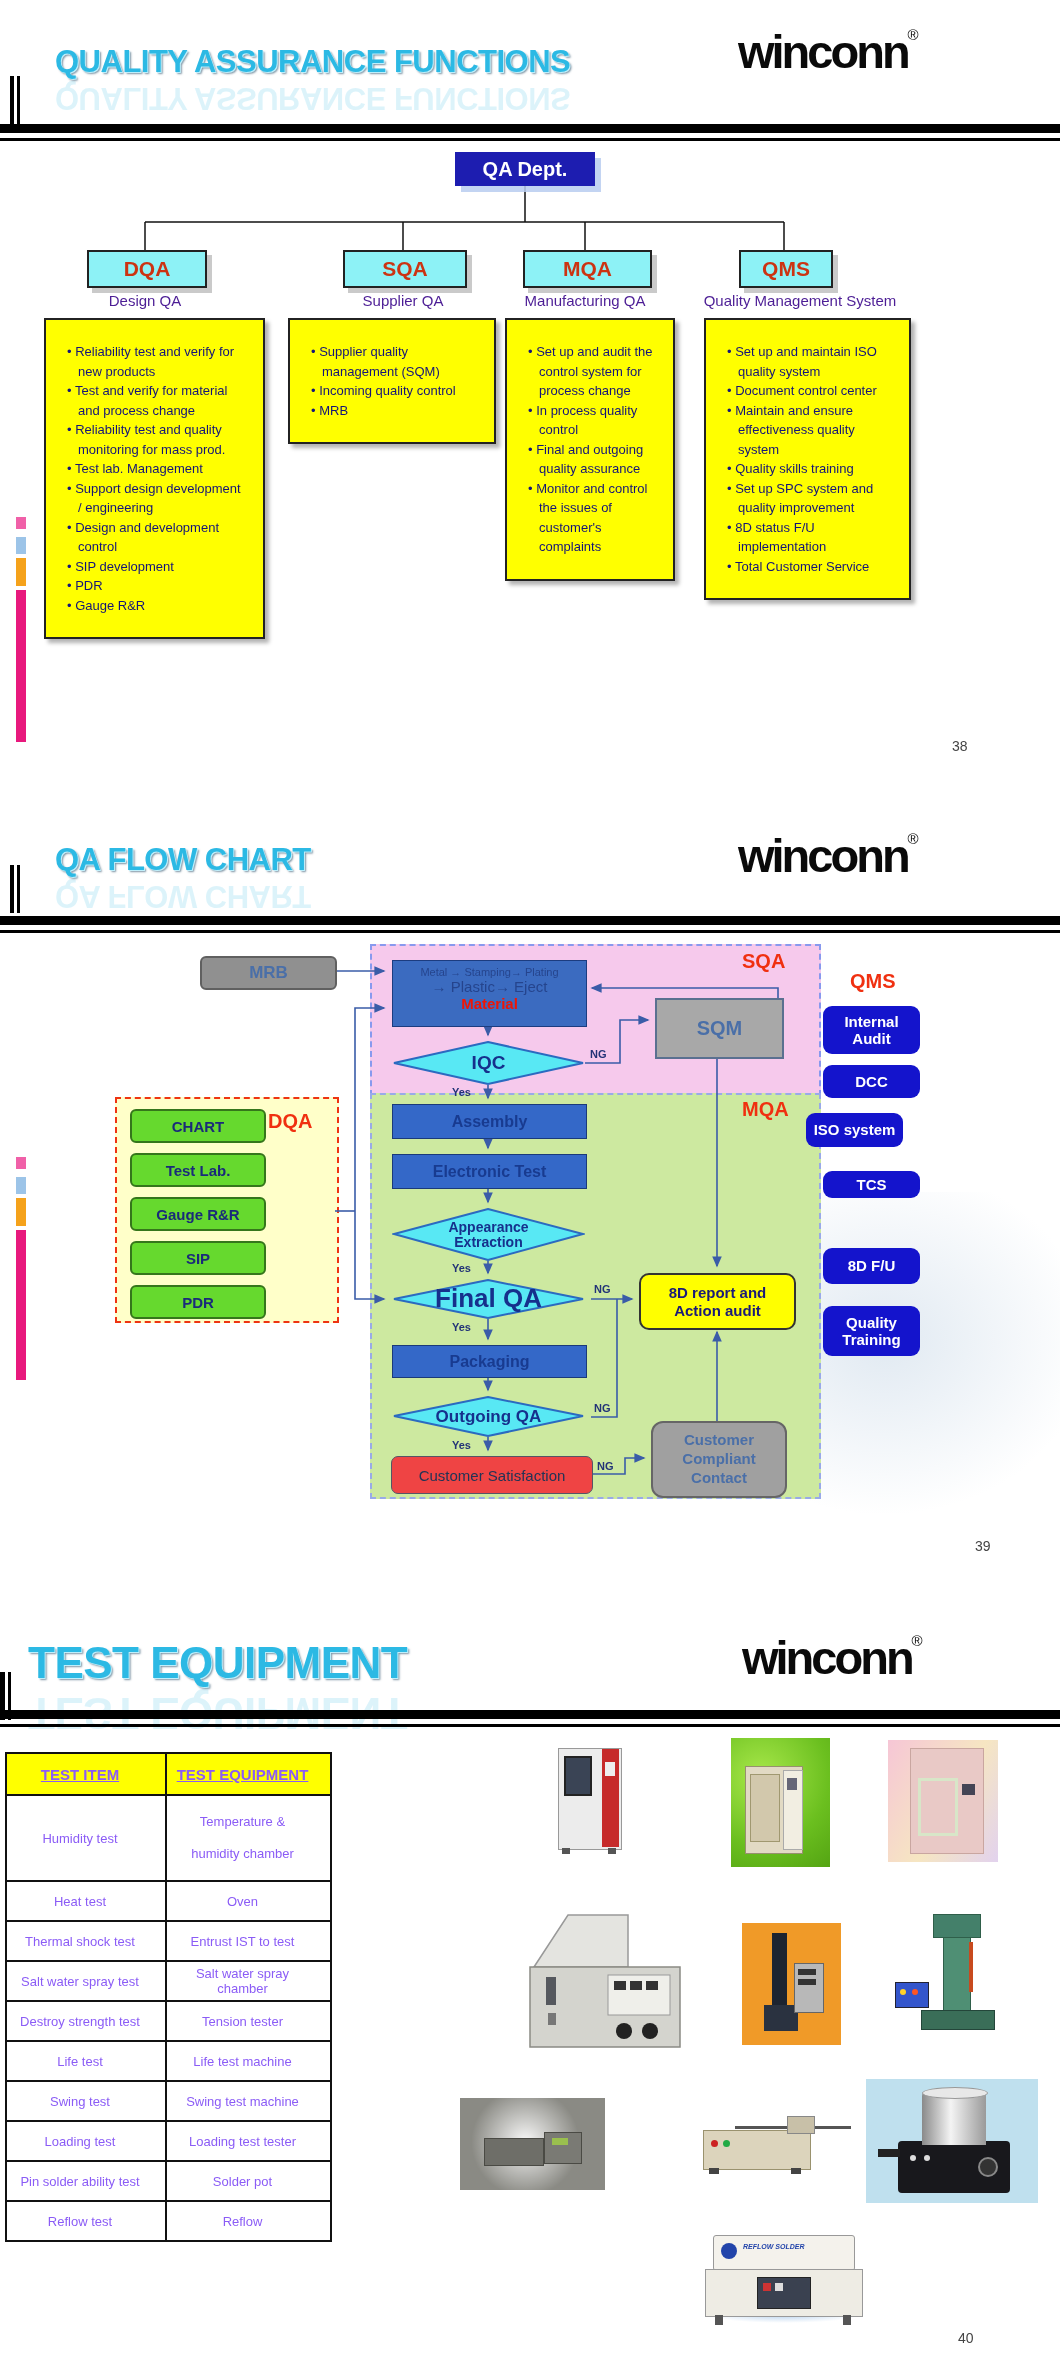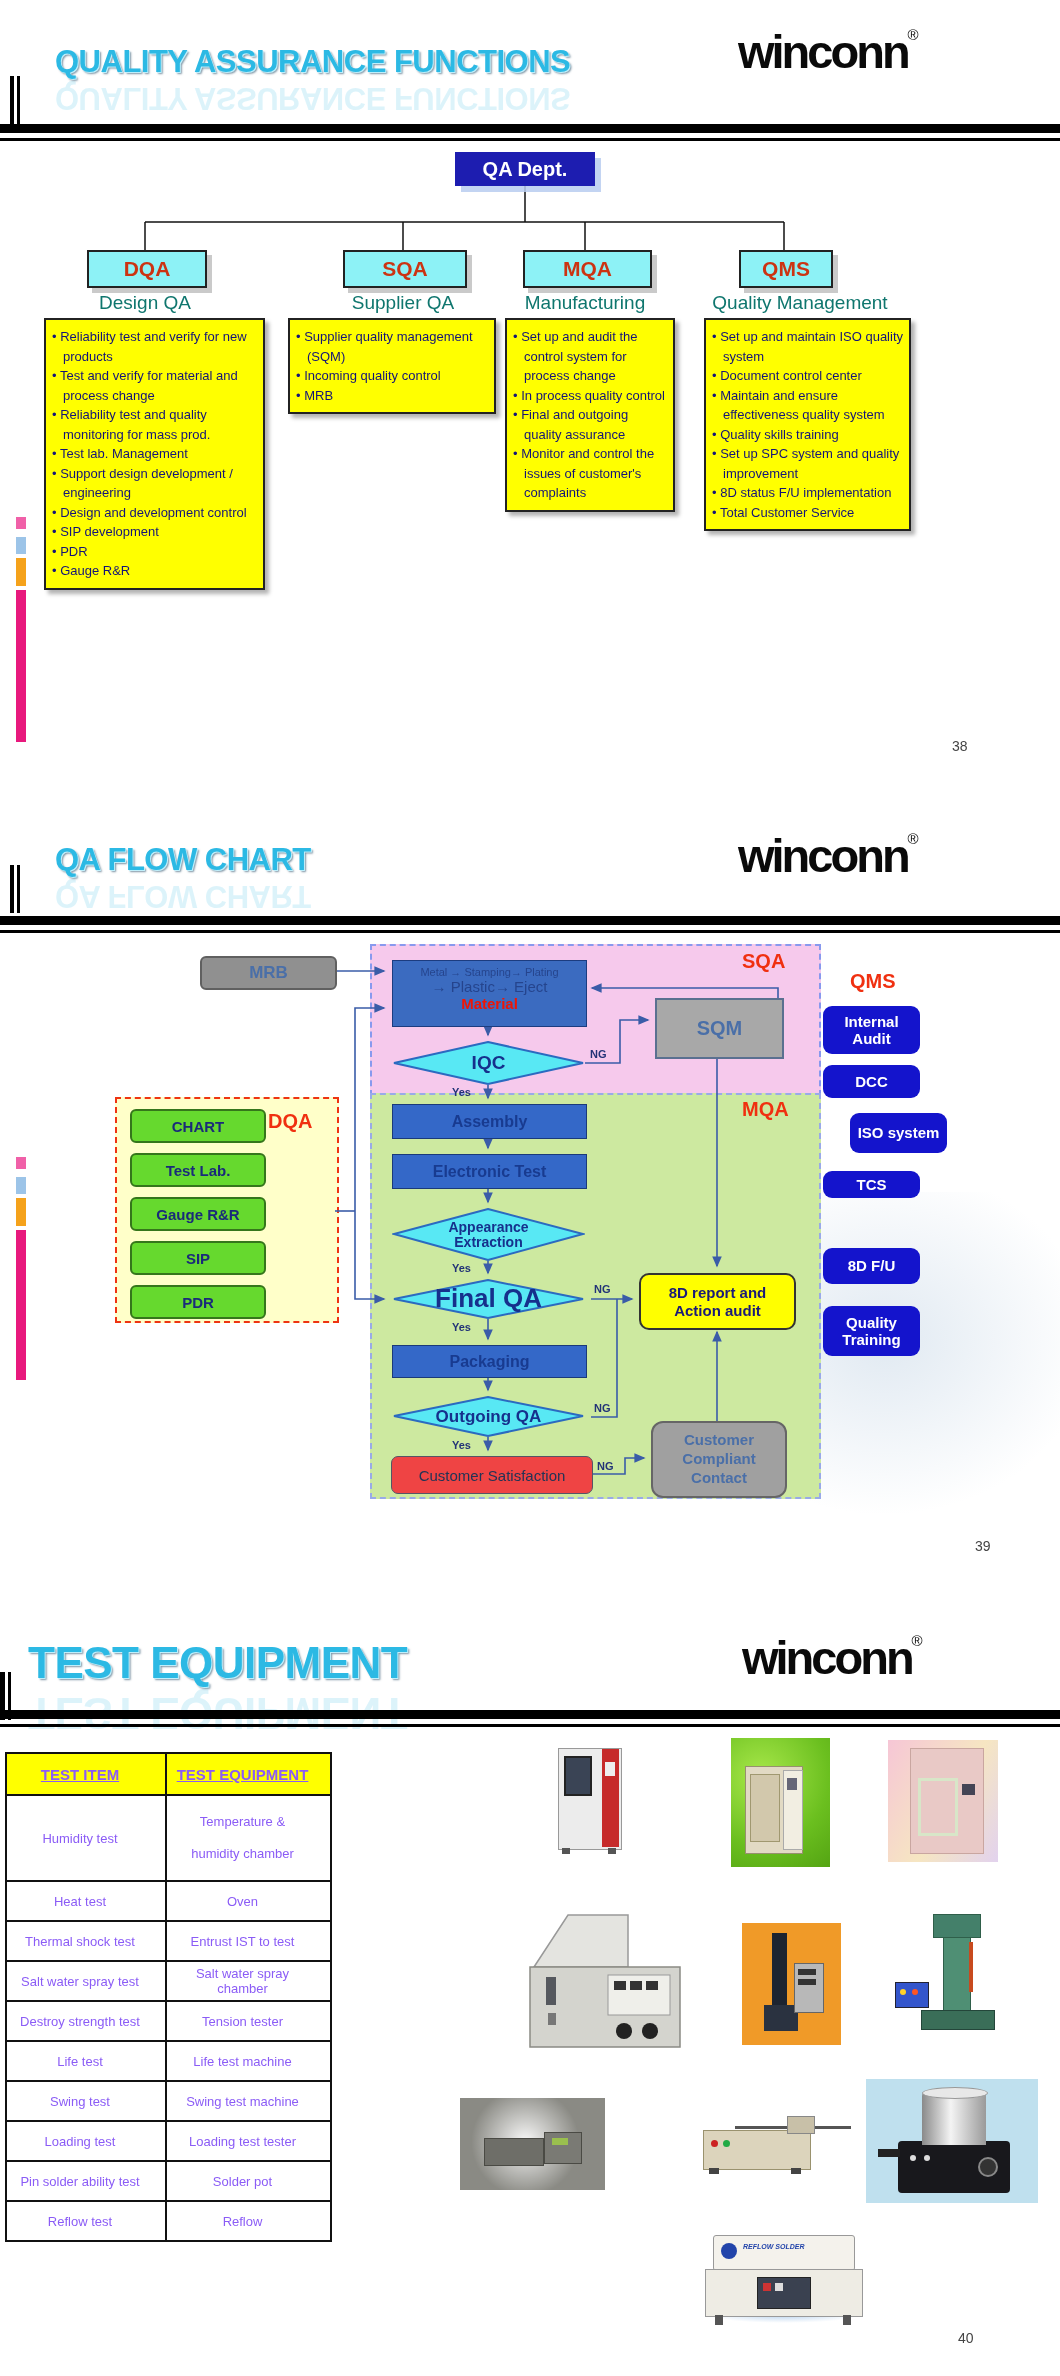--- a/index.html
+++ b/index.html
@@ -18,24 +18,24 @@
   .hbar-thin{left:0;width:1060px;height:3px;background:#000;}
   .edgebar{background:#000;}
 
   
   .qa-root{background:#1D1DB0;color:#fff;font-weight:bold;font-size:20px;
            display:flex;align-items:center;justify-content:center;
            box-shadow:6px 6px 0 rgba(185,205,240,.85);}
   .cyanbox{background:#8DF2F6;border:2px solid #222;color:#CC3312;font-weight:bold;font-size:21px;
            display:flex;align-items:center;justify-content:center;
            box-shadow:5px 5px 0 rgba(150,150,150,.5);}
-  .sublabel{font-size:19px;color:#0f766e;text-align:center;}
+  .sublabel{font-size:15px;color:#4c1d95;text-align:center;}
   .ybox{background:#FFFF00;border:2px solid #222;box-shadow:4px 4px 4px rgba(0,0,0,.3);
         color:#141478;font-size:13px;line-height:1.5;padding:7px 5px 7px 6px;}
-  .ybox ul{margin:0;padding:0;list-style:none;}
+  .ybox ul{margin:15px;padding:0;list-style:none;}
   .ybox li{padding-left:11px;text-indent:-11px;}
   .ybox li::before{content:"• ";}
   .pagenum{font-size:14px;color:#444;}
 
   
   .region{border:2px dashed;position:absolute;}
   .rlabel{position:absolute;color:#F03010;font-weight:bold;font-size:20px;}
   .pnode{position:absolute;background:#3468C8;border:1px solid #1a3a7a;
          display:flex;align-items:center;justify-content:center;
          color:rgba(18,48,130,.8);font-weight:bold;font-size:16px;}
@@ -255,21 +255,21 @@
   </div>
 
   <div class="gnode" style="left:130px;top:317px;width:132px;height:30px;">CHART</div>
   <div class="gnode" style="left:130px;top:361px;width:132px;height:30px;">Test Lab.</div>
   <div class="gnode" style="left:130px;top:405px;width:132px;height:30px;">Gauge R&amp;R</div>
   <div class="gnode" style="left:130px;top:449px;width:132px;height:30px;">SIP</div>
   <div class="gnode" style="left:130px;top:493px;width:132px;height:30px;">PDR</div>
 
   <div class="qbtn" style="left:823px;top:214px;width:97px;height:48px;">Internal Audit</div>
   <div class="qbtn" style="left:823px;top:273px;width:97px;height:33px;">DCC</div>
-  <div class="qbtn" style="left:850px;top:321px;width:97px;height:40px;">ISO system</div>
+  <div class="qbtn" style="left:806px;top:321px;width:97px;height:34px;">ISO system</div>
   <div class="qbtn" style="left:823px;top:379px;width:97px;height:27px;">TCS</div>
   <div class="qbtn" style="left:823px;top:456px;width:97px;height:36px;">8D F/U</div>
   <div class="qbtn" style="left:823px;top:514px;width:97px;height:50px;">Quality Training</div>
 
   <div class="flowtag" style="left:452px;top:294px;">Yes</div>
   <div class="flowtag" style="left:452px;top:470px;">Yes</div>
   <div class="flowtag" style="left:452px;top:529px;">Yes</div>
   <div class="flowtag" style="left:452px;top:647px;">Yes</div>
   <div class="flowtag" style="left:590px;top:256px;">NG</div>
   <div class="flowtag" style="left:594px;top:491px;">NG</div>

